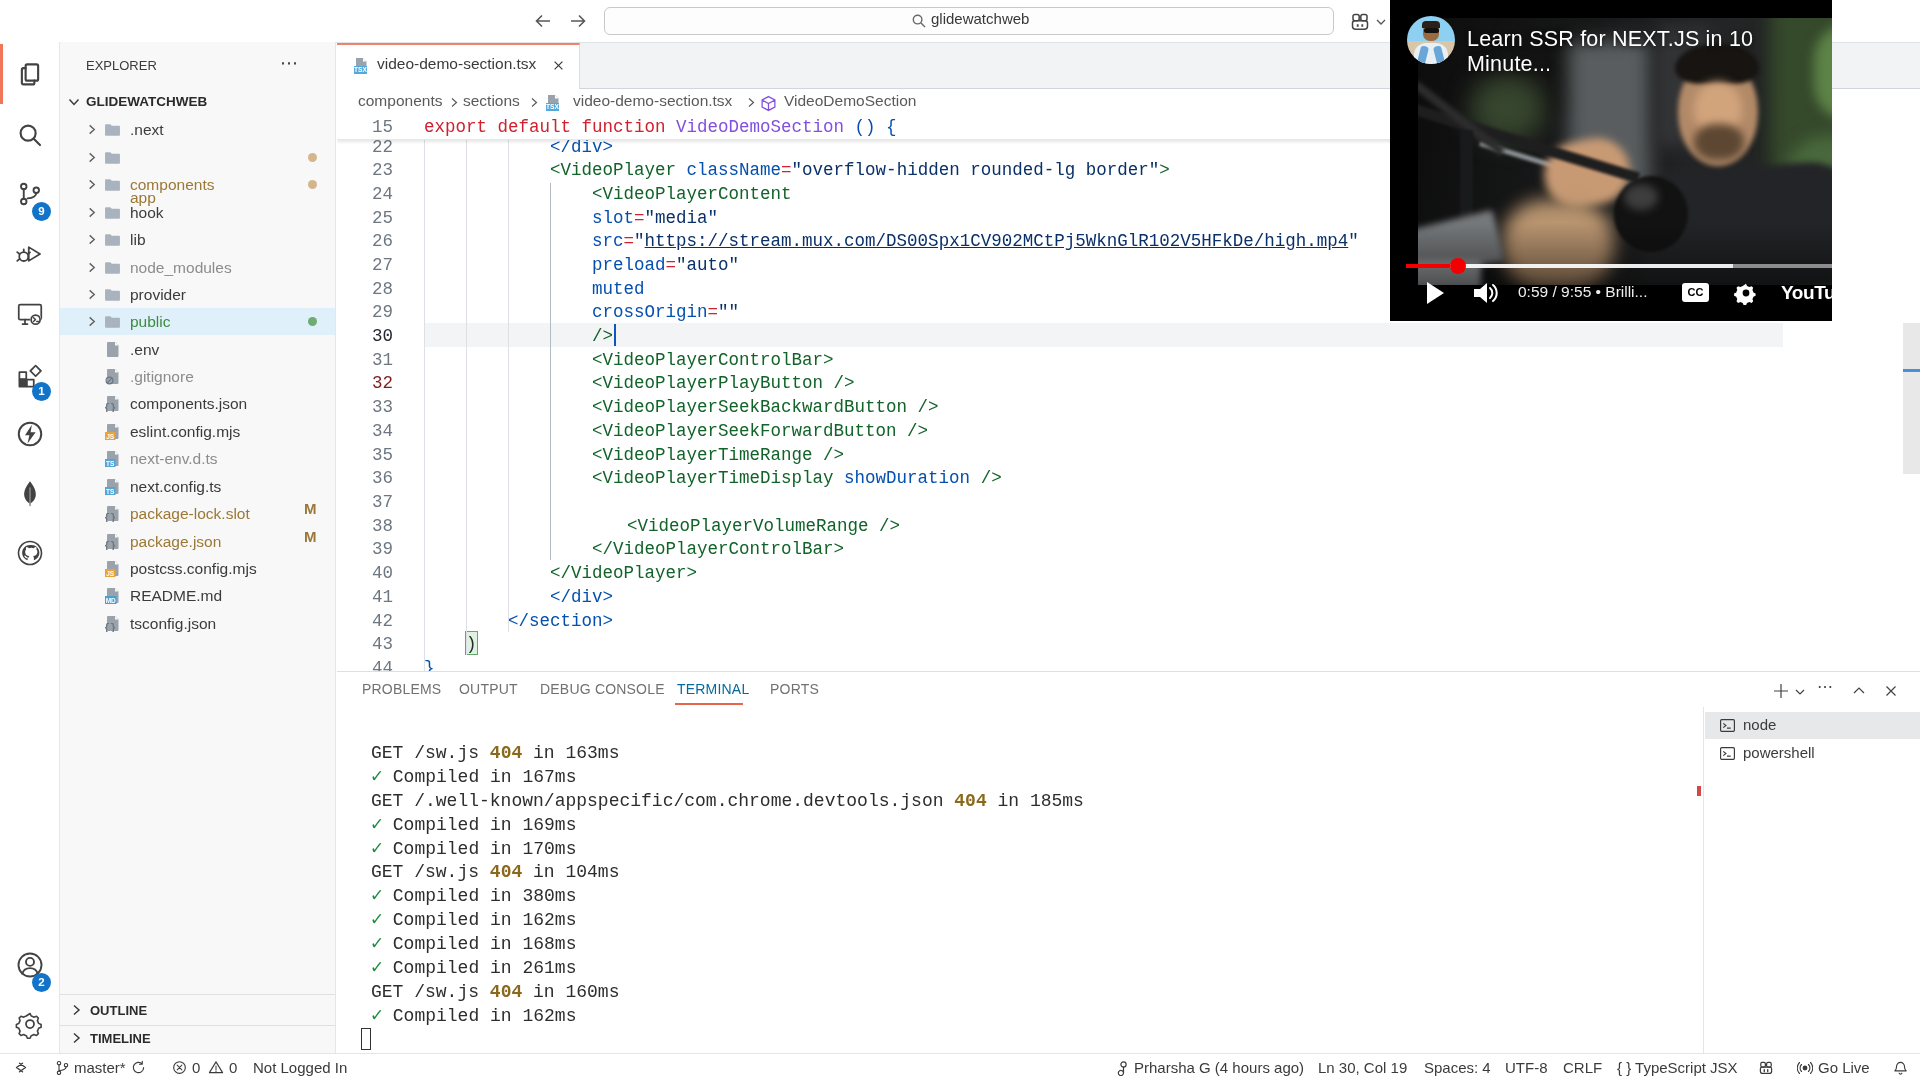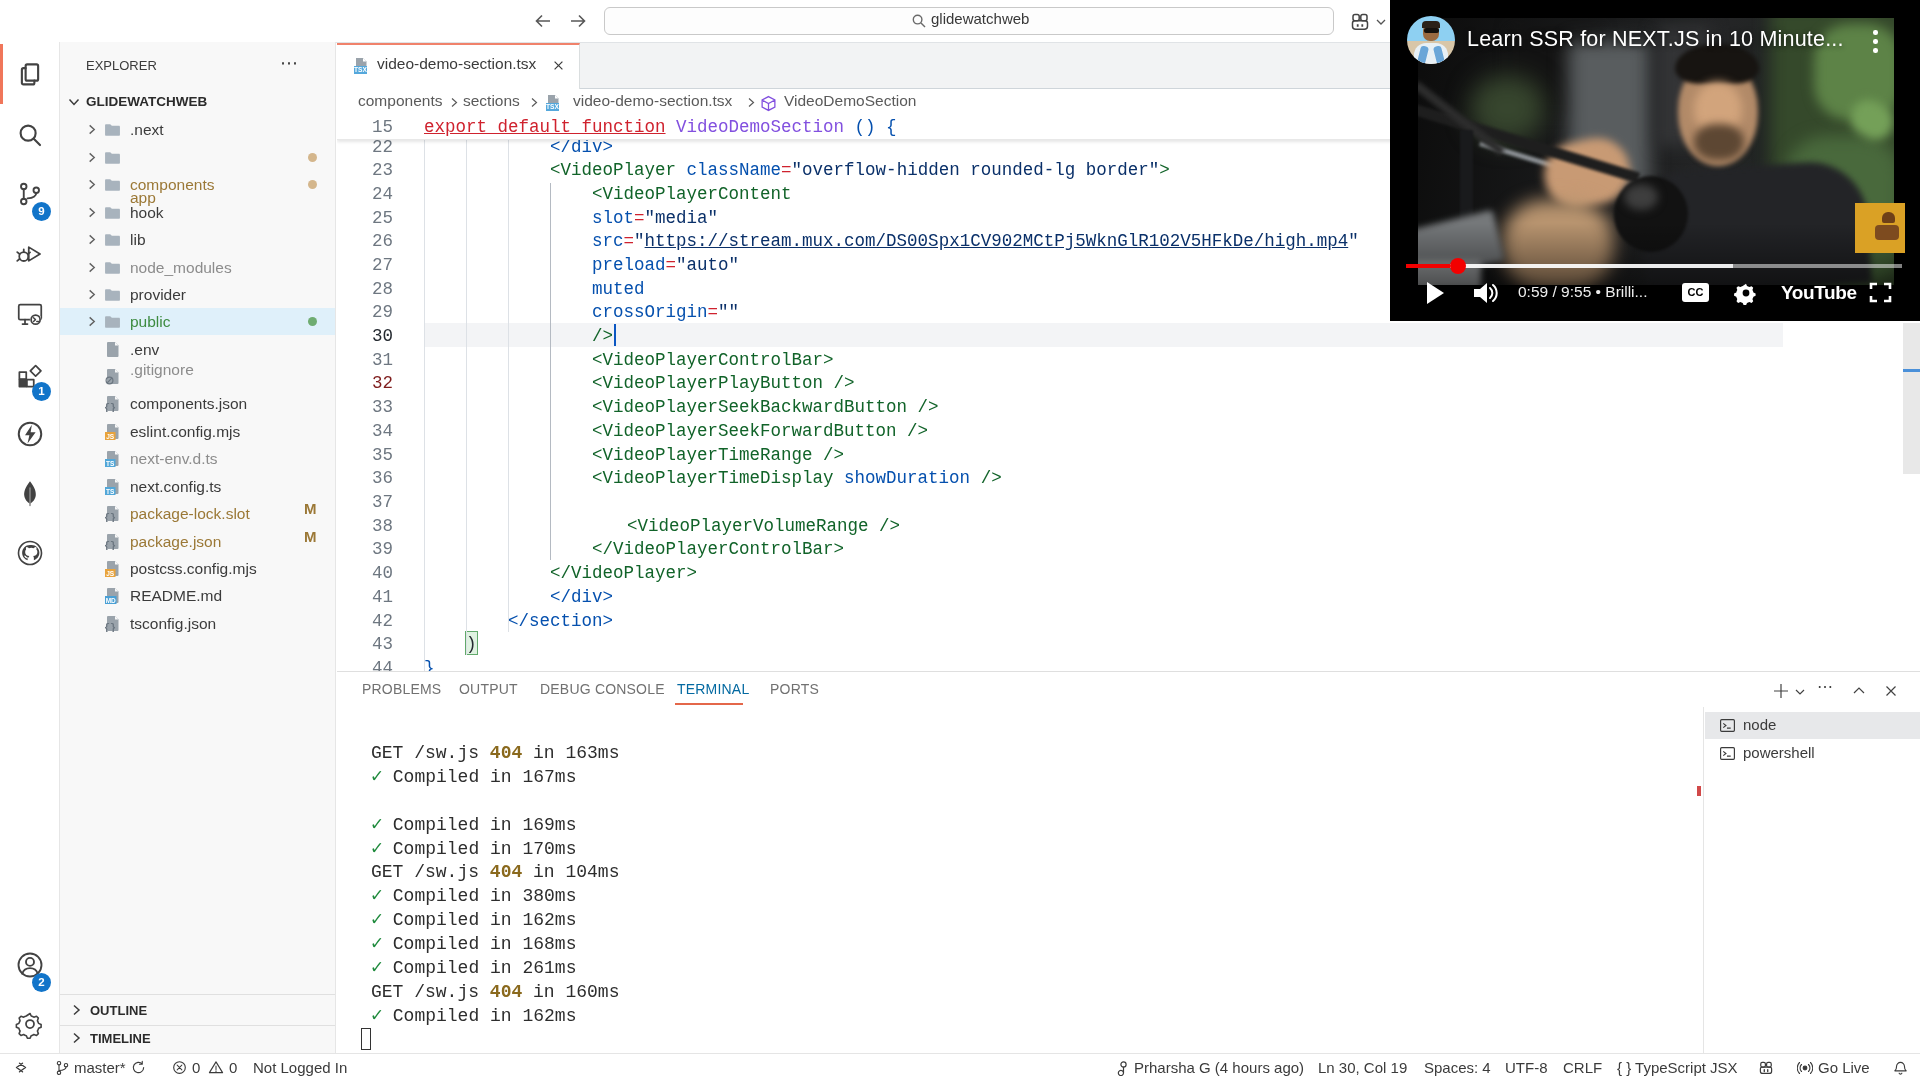--- a/index.html
+++ b/index.html
@@ -1,19 +1,19 @@
 <!DOCTYPE html>
 <html><head>
 <meta charset="utf-8">
 <style>
 * { margin:0; padding:0; box-sizing:border-box; }
 html,body { width:1920px; height:1080px; overflow:hidden; background:#fff;
   font-family:"Liberation Sans", sans-serif; }
 .abs { position:absolute; }
-.kw { color:#cf222e;text-decoration:underline; }
+.kw { color:#cf222e; }
 .fn { color:#8250df; }
 .br { color:#0550ae; }
 .tg { color:#116329; }
 .ht { color:#0550ae; }
 .at { color:#0550ae; }
 .eq { color:#cf222e; }
 .st { color:#0a3069; }
 .lk { color:#0a3069; text-decoration:underline; }
 .codeline { position:absolute; left:0; height:24px; line-height:24px;
   font-family:"Liberation Mono", monospace; font-size:17.5px; white-space:pre; color:#24292f; }
@@ -213,21 +213,21 @@
     </svg>
 <div class="trow" style="top:294px;">
       <span class="lbl">.env</span>
     </div>
 <svg class="abs" style="left:45px;top:326px;" width="16" height="17" viewBox="0 0 16 17">
       <path fill="#9aa3ab" d="M3 1 H10 L13.5 4.5 V15 a1 1 0 0 1 -1 1 H3 a1 1 0 0 1 -1 -1 V2 a1 1 0 0 1 1 -1 Z"></path>
       <path fill="#f8f8f8" d="M10 1 L13.5 4.5 H10 Z"></path>
       <circle cx="4.5" cy="12.5" r="3.4" fill="none" stroke="#6b7680" stroke-width="1.2"></circle>
       <path d="M2.2 14.8 L6.8 10.2" stroke="#6b7680" stroke-width="1.2"></path>
     </svg>
-<div class="trow gray" style="top:314px;">
+<div class="trow gray" style="top:321px;">
       <span class="lbl">.gitignore</span>
     </div>
 <svg class="abs" style="left:45px;top:353px;" width="16" height="17" viewBox="0 0 16 17">
       <path fill="#9aa3ab" d="M3 1 H10 L13.5 4.5 V15 a1 1 0 0 1 -1 1 H3 a1 1 0 0 1 -1 -1 V2 a1 1 0 0 1 1 -1 Z"></path>
       <path fill="#f8f8f8" d="M10 1 L13.5 4.5 H10 Z"></path>
       <text x="5" y="16" font-size="10" font-weight="bold" fill="#6b7680" text-anchor="middle" font-family="Liberation Mono">{}</text>
     </svg>
 <div class="trow" style="top:348px;">
       <span class="lbl">components.json</span>
     </div>
@@ -435,20 +435,21 @@
     </svg>
   <div class="abs" style="left:1480px;top:5px;font-size:16px;color:#424242;">⋯</div>
   <svg class="abs" style="left:1516px;top:14px;" width="12" height="10" viewBox="0 0 12 10" fill="none" stroke="#424242" stroke-width="1.2">
       <path d="M1 7 L6 2 L11 7"></path>
     </svg>
   <svg class="abs" style="left:1548px;top:13px;" width="12" height="12" viewBox="0 0 12 12" fill="none" stroke="#424242" stroke-width="1.2">
       <path d="M1.5 1.5 L10.5 10.5 M10.5 1.5 L1.5 10.5"></path>
     </svg>
 <div class="tline" style="left:34px;top:69px;">GET /sw.js <span class="t404">404</span> in 163ms</div>
 <div class="tline" style="left:34px;top:93px;"><span class="tok">✓</span> Compiled in 167ms</div>
+<div class="tline" style="left:34px;top:117px;">GET /.well-known/appspecific/com.chrome.devtools.json <span class="t404">404</span> in 185ms</div>
 <div class="tline" style="left:34px;top:141px;"><span class="tok">✓</span> Compiled in 169ms</div>
 <div class="tline" style="left:34px;top:165px;"><span class="tok">✓</span> Compiled in 170ms</div>
 <div class="tline" style="left:34px;top:188px;text-align:center;">GET /sw.js <span class="t404">404</span> in 104ms</div>
 <div class="tline" style="left:34px;top:212px;"><span class="tok">✓</span> Compiled in 380ms</div>
 <div class="tline" style="left:34px;top:236px;"><span class="tok">✓</span> Compiled in 162ms</div>
 <div class="tline" style="left:34px;top:260px;"><span class="tok">✓</span> Compiled in 168ms</div>
 <div class="tline" style="left:34px;top:284px;"><span class="tok">✓</span> Compiled in 261ms</div>
 <div class="tline" style="left:34px;top:308px;">GET /sw.js <span class="t404">404</span> in 160ms</div>
 <div class="tline" style="left:34px;top:332px;"><span class="tok">✓</span> Compiled in 162ms</div>
   <div class="abs" style="left:24px;top:356px;width:10px;height:22px;border:1.5px solid #333;"></div>
@@ -512,21 +513,21 @@
 <svg class="abs" style="left:1797px;top:6px;" width="16" height="16" viewBox="0 0 16 16" fill="none" stroke="#3b3b3b" stroke-width="1.2" stroke-linecap="round" stroke-linejoin="round">
       <circle cx="8" cy="8" r="1.8" fill="#3b3b3b"></circle>
       <path d="M4.5 11.5 a5 5 0 0 1 0-7 M11.5 4.5 a5 5 0 0 1 0 7 M2.5 13.5 a7.8 7.8 0 0 1 0-11 M13.5 2.5 a7.8 7.8 0 0 1 0 11" stroke-width="1.1"></path>
     </svg>
 <div class="sbit" style="left:1818px;">Go Live</div>
 <svg class="abs" style="left:1893px;top:6px;" width="15" height="16" viewBox="0 0 16 16" fill="none" stroke="#3b3b3b" stroke-width="1.2" stroke-linecap="round" stroke-linejoin="round">
       <path d="M8 2 a4.2 4.2 0 0 1 4.2 4.2 c0 3.5 1.3 4.4 1.8 4.8 H2 c.5-.4 1.8-1.3 1.8-4.8 A4.2 4.2 0 0 1 8 2 Z M6.5 13.5 a1.6 1.6 0 0 0 3 0"></path>
     </svg>
   </div>
 
-<div class="abs" style="left:1390px;top:0;width:530px;height:321px;background:#000;overflow:hidden;">
+<div class="abs" style="left:1390px;top:0;width:442px;height:321px;background:#000;overflow:hidden;">
     <div class="abs" style="left:28px;top:18px;width:476px;height:267px;background:#191a1b;overflow:hidden;">
 <div class="abs" style="left:0;top:0;width:476px;height:267px;background:linear-gradient(100deg,#0c0c0c 0%,#1b1c1d 40%,#242526 60%,#1e2420 80%,#15190f 100%);"></div>
 <div class="abs" style="left:90px;top:10px;width:95px;height:85px;background:#131313;filter:blur(7px);"></div>
 <div class="abs" style="left:150px;top:22px;width:82px;height:150px;background:#595d5f;filter:blur(9px);border-radius:8px;"></div>
 <div class="abs" style="left:238px;top:8px;width:56px;height:120px;background:#333436;filter:blur(8px);"></div>
 <div class="abs" style="left:52px;top:58px;width:75px;height:65px;background:#37462e;filter:blur(12px);border-radius:40px;"></div>
 <div class="abs" style="left:352px;top:-14px;width:140px;height:300px;background:#35492b;filter:blur(8px);"></div>
 <div class="abs" style="left:396px;top:6px;width:88px;height:96px;background:#5d8347;filter:blur(6px);border-radius:35px;"></div>
 <div class="abs" style="left:368px;top:118px;width:115px;height:150px;background:#49693c;filter:blur(8px);border-radius:40px;"></div>
 <div class="abs" style="left:432px;top:84px;width:44px;height:36px;background:#74a058;filter:blur(5px);border-radius:20px;transform:rotate(30deg);"></div>

